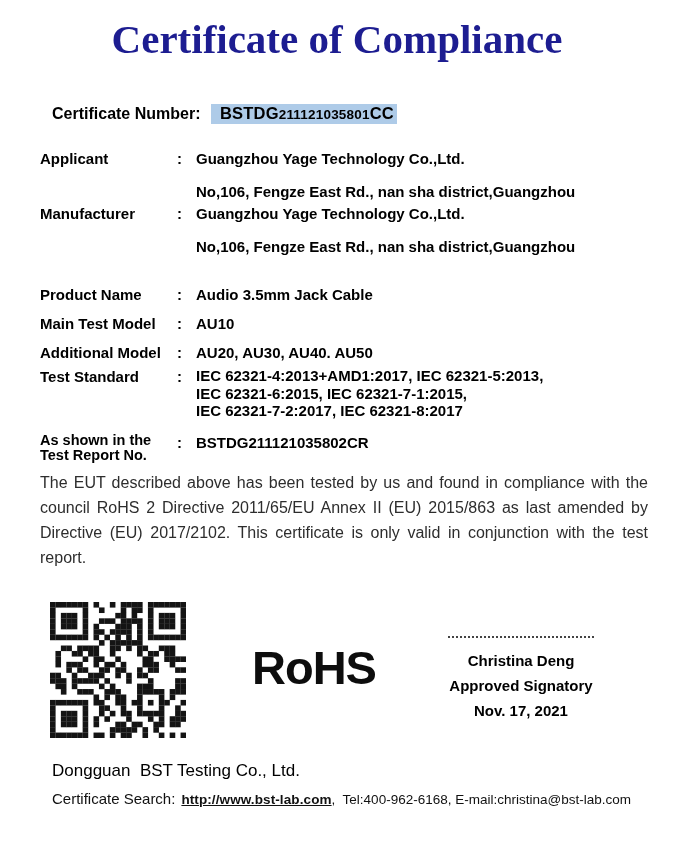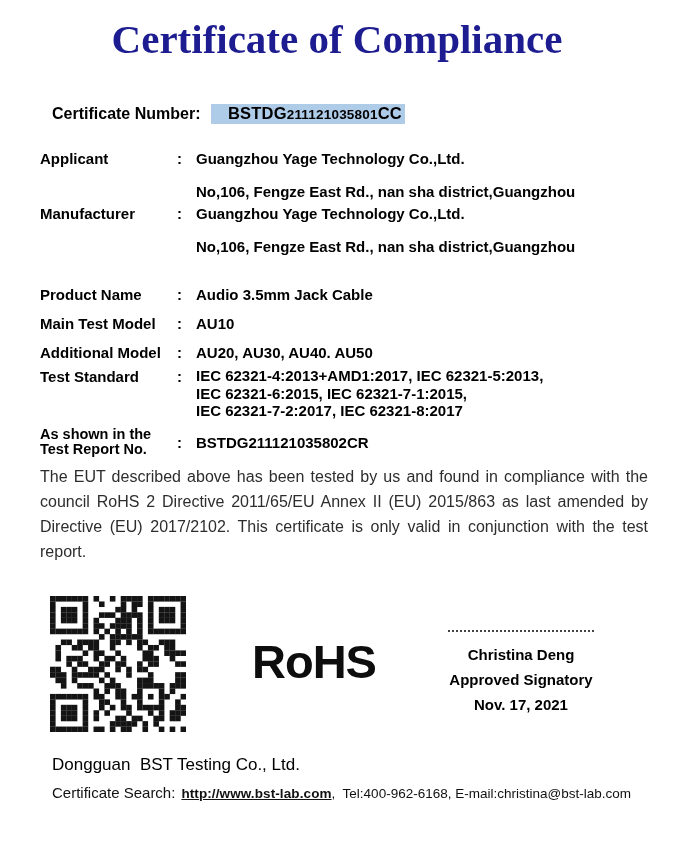--- a/index.html
+++ b/index.html
@@ -15,38 +15,38 @@
   
   .title{
     margin-top:14px;text-align:center;
     font-family:"Liberation Serif","DejaVu Serif",serif;
     font-weight:bold;font-size:41px;line-height:50px;
     color:var(--title-color,#1d1d91);
   }
   
   .cert-number-row{margin:40px 0 0 52px;font-weight:bold;}
   .cn-label{font-size:16px;}
-  .cn-value{background:var(--highlight,#aecbe8);padding:1px 3px 2px 17px;margin-left:6px;white-space:nowrap;text-align:right;}
+  .cn-value{background:var(--highlight,#aecbe8);padding:1px 3px 2px 9px;margin-left:6px;white-space:nowrap;text-align:right;}
   .cn-big{font-size:16.5px;font-weight:bold;letter-spacing:.2px;}
   .cn-small{font-size:13.5px;font-weight:bold;letter-spacing:.2px;}
   
   .field-row{display:flex;margin:0 28px 0 40px;}
   .f-label{width:137px;flex:0 0 137px;font-weight:bold;font-size:15px;line-height:19px;}
   .f-colon{width:19px;flex:0 0 19px;font-weight:bold;font-size:15px;line-height:19px;}
   .f-value{flex:1;font-weight:bold;font-size:15px;line-height:19px;}
   .f-line{line-height:19px;}
   .f-line.gap{margin-top:14px;}
   .row-applicant{margin-top:26px;}
   .row-manufacturer{margin-top:3px;}
   .row-product{margin-top:29px;}
   .row-main-model{margin-top:10px;}
   .row-additional-model{margin-top:10px;}
   .row-test-standard{margin-top:5px;}
   .row-test-standard .f-line{line-height:17.5px;}
-  .row-report{margin-top:7px;align-items:center;}
+  .row-report{margin-top:13px;}
   .report-label{font-size:14.5px;line-height:15.5px;font-weight:bold;}
   
   .statement{
     margin:6px 26px 0 40px;
     font-size:16px;line-height:25px;color:#2d2d2d;
     text-align:justify;
   }
   
   .band{
     margin:32px 0 0 0;padding:0 74px 0 50px;height:142px;

